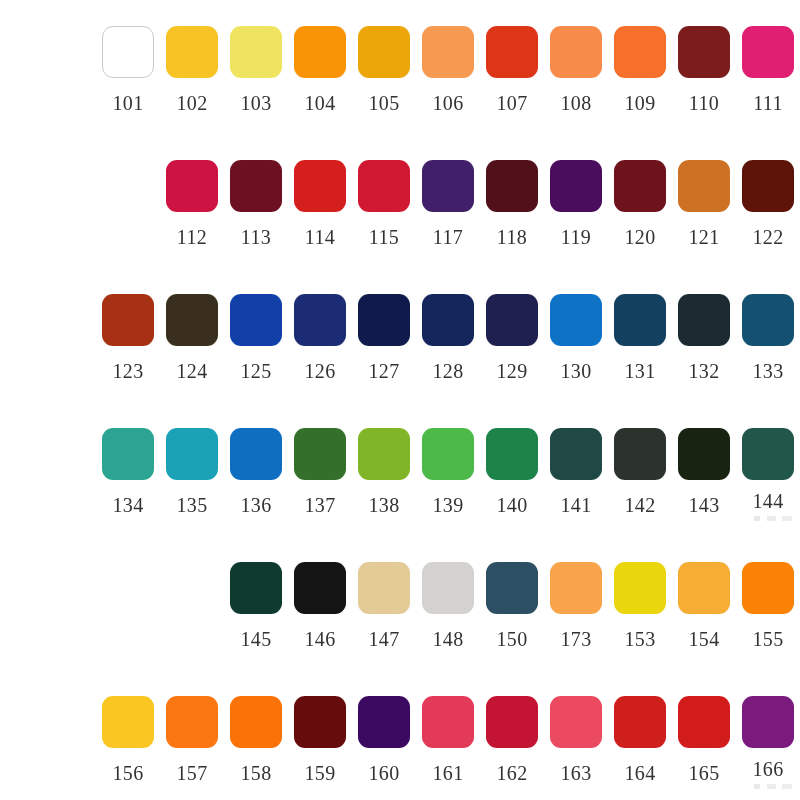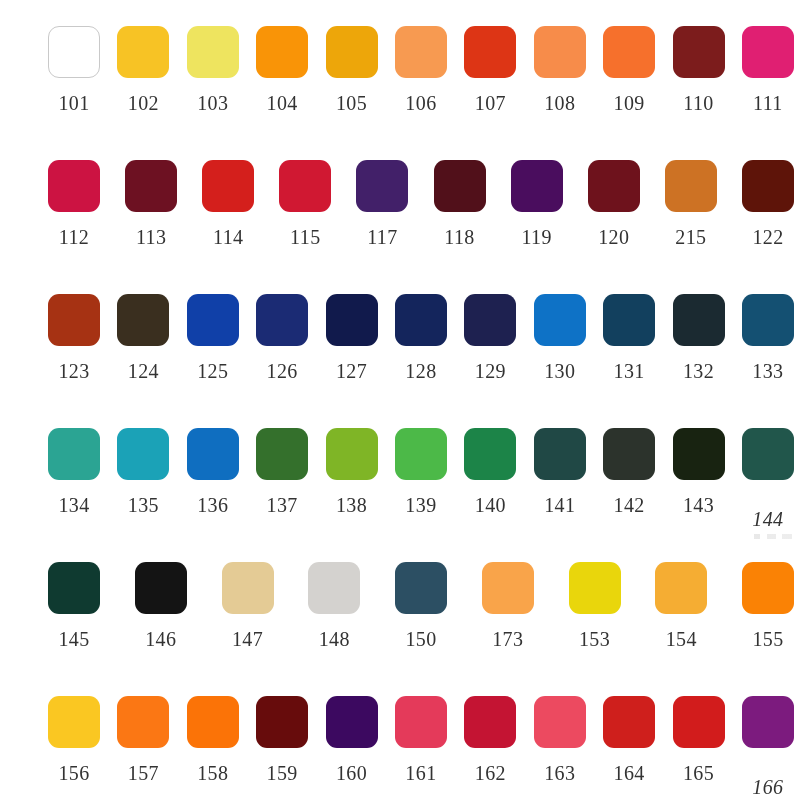--- a/index.html
+++ b/index.html
@@ -18,21 +18,21 @@
     position: relative;
     width: 800px;
     height: 800px;
     box-sizing: border-box;
     padding: 26px 0 0 0;
   }
   .swatch-row {
     display: flex;
     flex-direction: row;
     align-items: flex-start;
-    justify-content: space-between;
+    justify-content: flex-end;
     padding-left: 42px;
     height: 134px;
     box-sizing: border-box;
   }
   .swatch-cell {
     width: 64px;
     min-width: 64px;
     display: flex;
     flex-direction: column;
     align-items: center;
@@ -50,23 +50,22 @@
     margin-top: 14px;
     font-size: 20px;
     line-height: 22px;
     color: #333333;
     letter-spacing: 0.4px;
     font-family: "Liberation Serif", "DejaVu Serif", serif;
     white-space: nowrap;
   }
   
   .swatch-cell.raised-label .swatch-label {
-    margin-top: 28px;
+    margin-top: 10px;
     position: relative;
-    font-style: italic;
   }
   .swatch-cell.raised-label .swatch-label::after {
     content: "";
     position: absolute;
     left: 2px;
     top: 26px;
     width: 38px;
     height: 5px;
     background: linear-gradient(to right,
         rgba(120,120,120,0.30) 0 6px,
@@ -155,21 +154,21 @@
       <div class="swatch-cell">
         <div class="swatch-chip" title="#4a0d5e" style="background: rgb(74, 13, 94);"></div>
         <div class="swatch-label">119</div>
       </div>
       <div class="swatch-cell">
         <div class="swatch-chip" title="#6e121c" style="background: rgb(110, 18, 28);"></div>
         <div class="swatch-label">120</div>
       </div>
       <div class="swatch-cell">
         <div class="swatch-chip" title="#cd7224" style="background: rgb(205, 114, 36);"></div>
-        <div class="swatch-label">215</div>
+        <div class="swatch-label">121</div>
       </div>
       <div class="swatch-cell">
         <div class="swatch-chip" title="#5e1409" style="background: rgb(94, 20, 9);"></div>
         <div class="swatch-label">122</div>
       </div>
     </div>
     <div class="swatch-row">
       <div class="swatch-cell">
         <div class="swatch-chip" title="#a63213" style="background: rgb(166, 50, 19);"></div>
         <div class="swatch-label">123</div>

